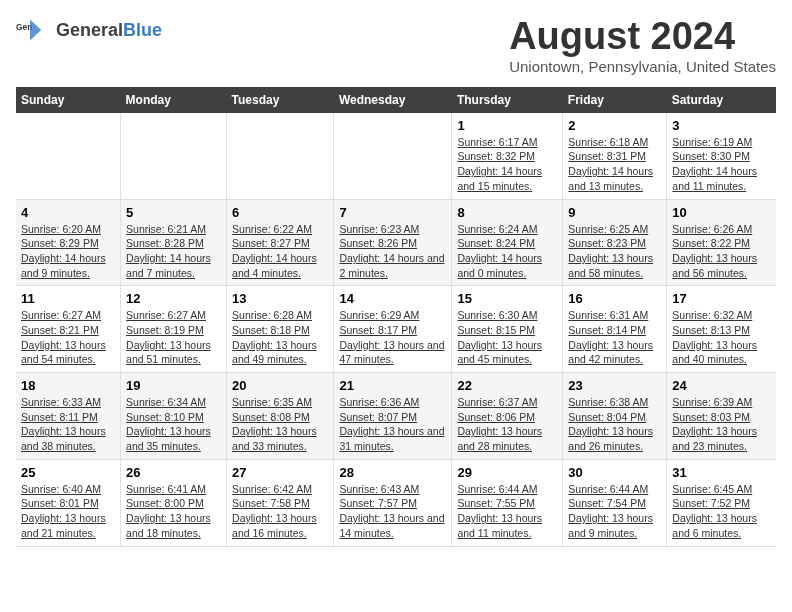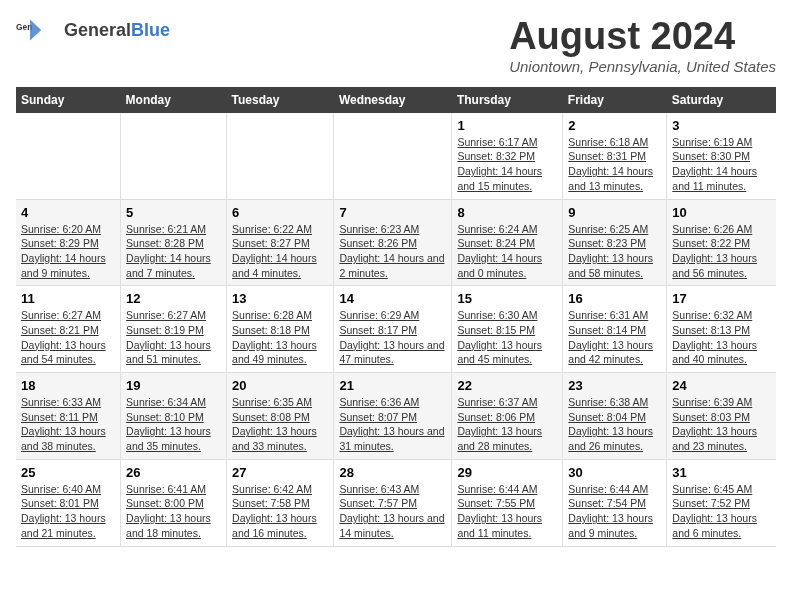--- a/index.html
+++ b/index.html
@@ -12,21 +12,21 @@
     }
     .header-area {
       display: flex;
       justify-content: space-between;
       align-items: flex-start;
       margin-bottom: 12px;
     }
     .logo {
       display: flex;
       align-items: center;
-      gap: 20px;
+      gap: 12px;
       justify-content: center;
     }
     .logo-text-general {
       font-size: 18px;
       font-weight: bold;
       color: #404040;
     }
     .logo-text-blue {
       font-size: 18px;
       font-weight: bold;
@@ -41,21 +41,20 @@
     }
     .main-title {
       font-size: 38px;
       font-weight: bold;
       color: #333;
       line-height: 1.1;
     }
     .subtitle {
       font-size: 15px;
       color: #555;
-      font-style: italic;
     }
     table {
       width: 100%;
       border-collapse: collapse;
       font-size: 11px;
     }
     thead tr th {
       background-color: #404040;
       color: #fff;
       text-align: left;

